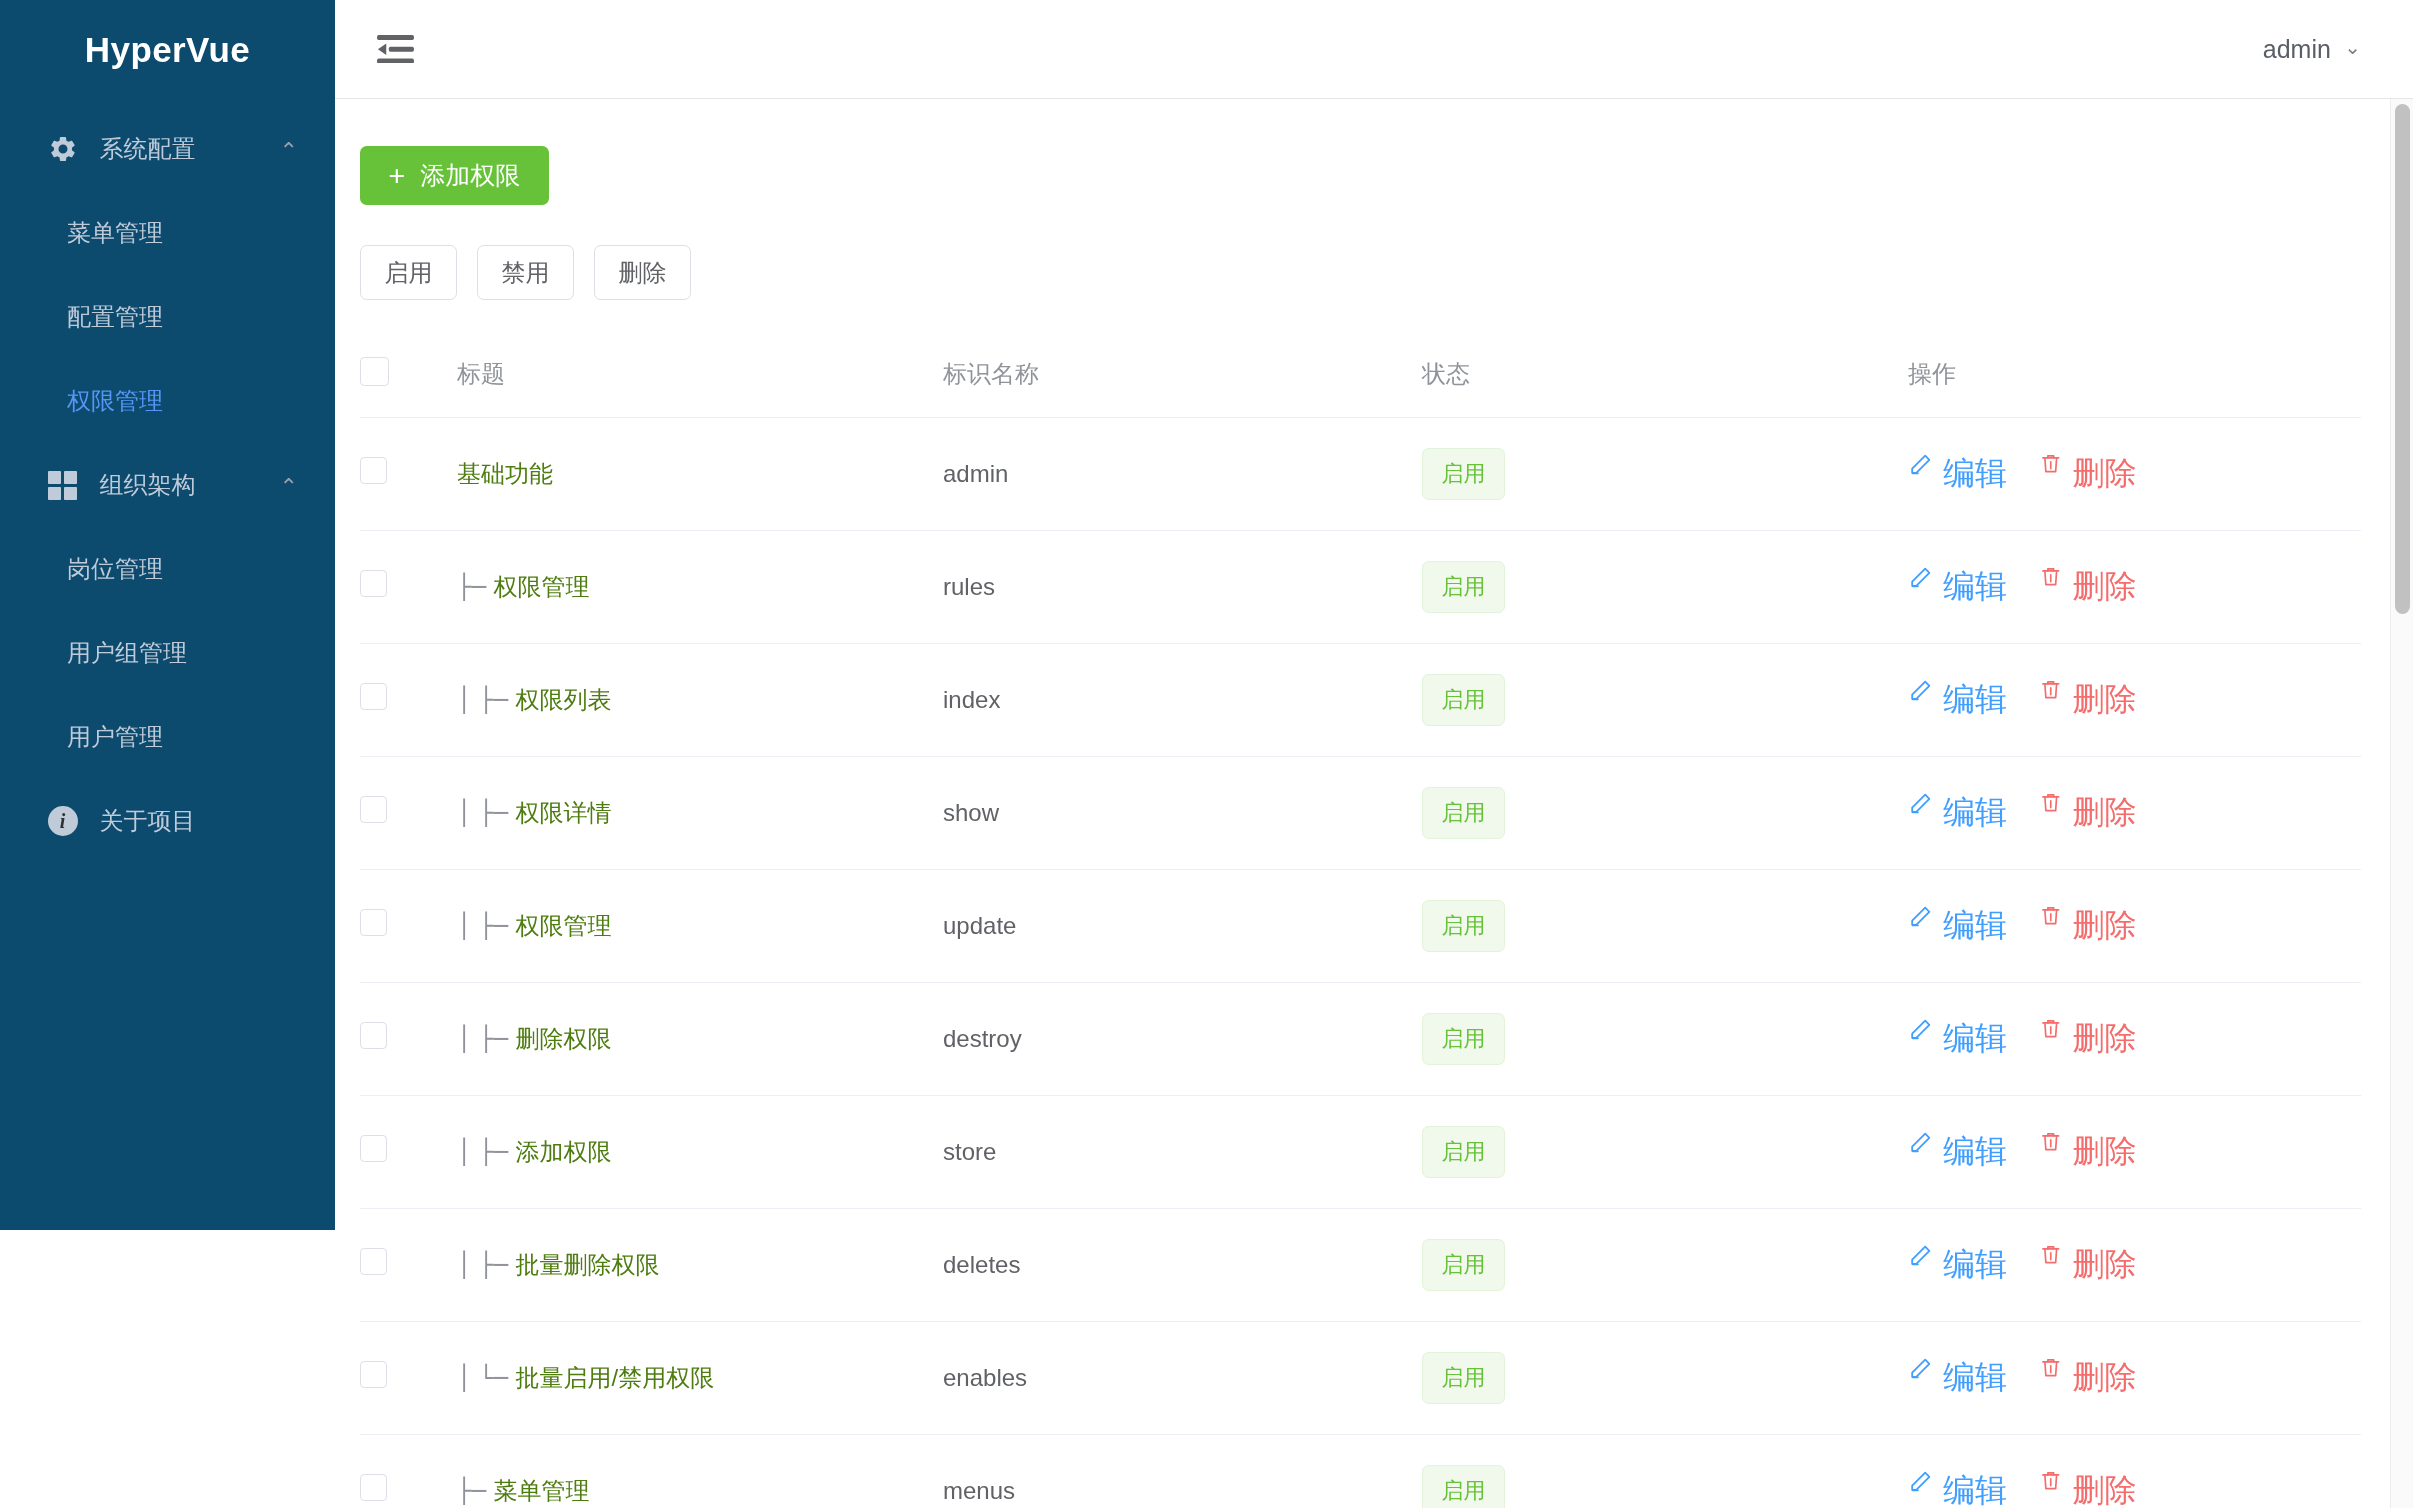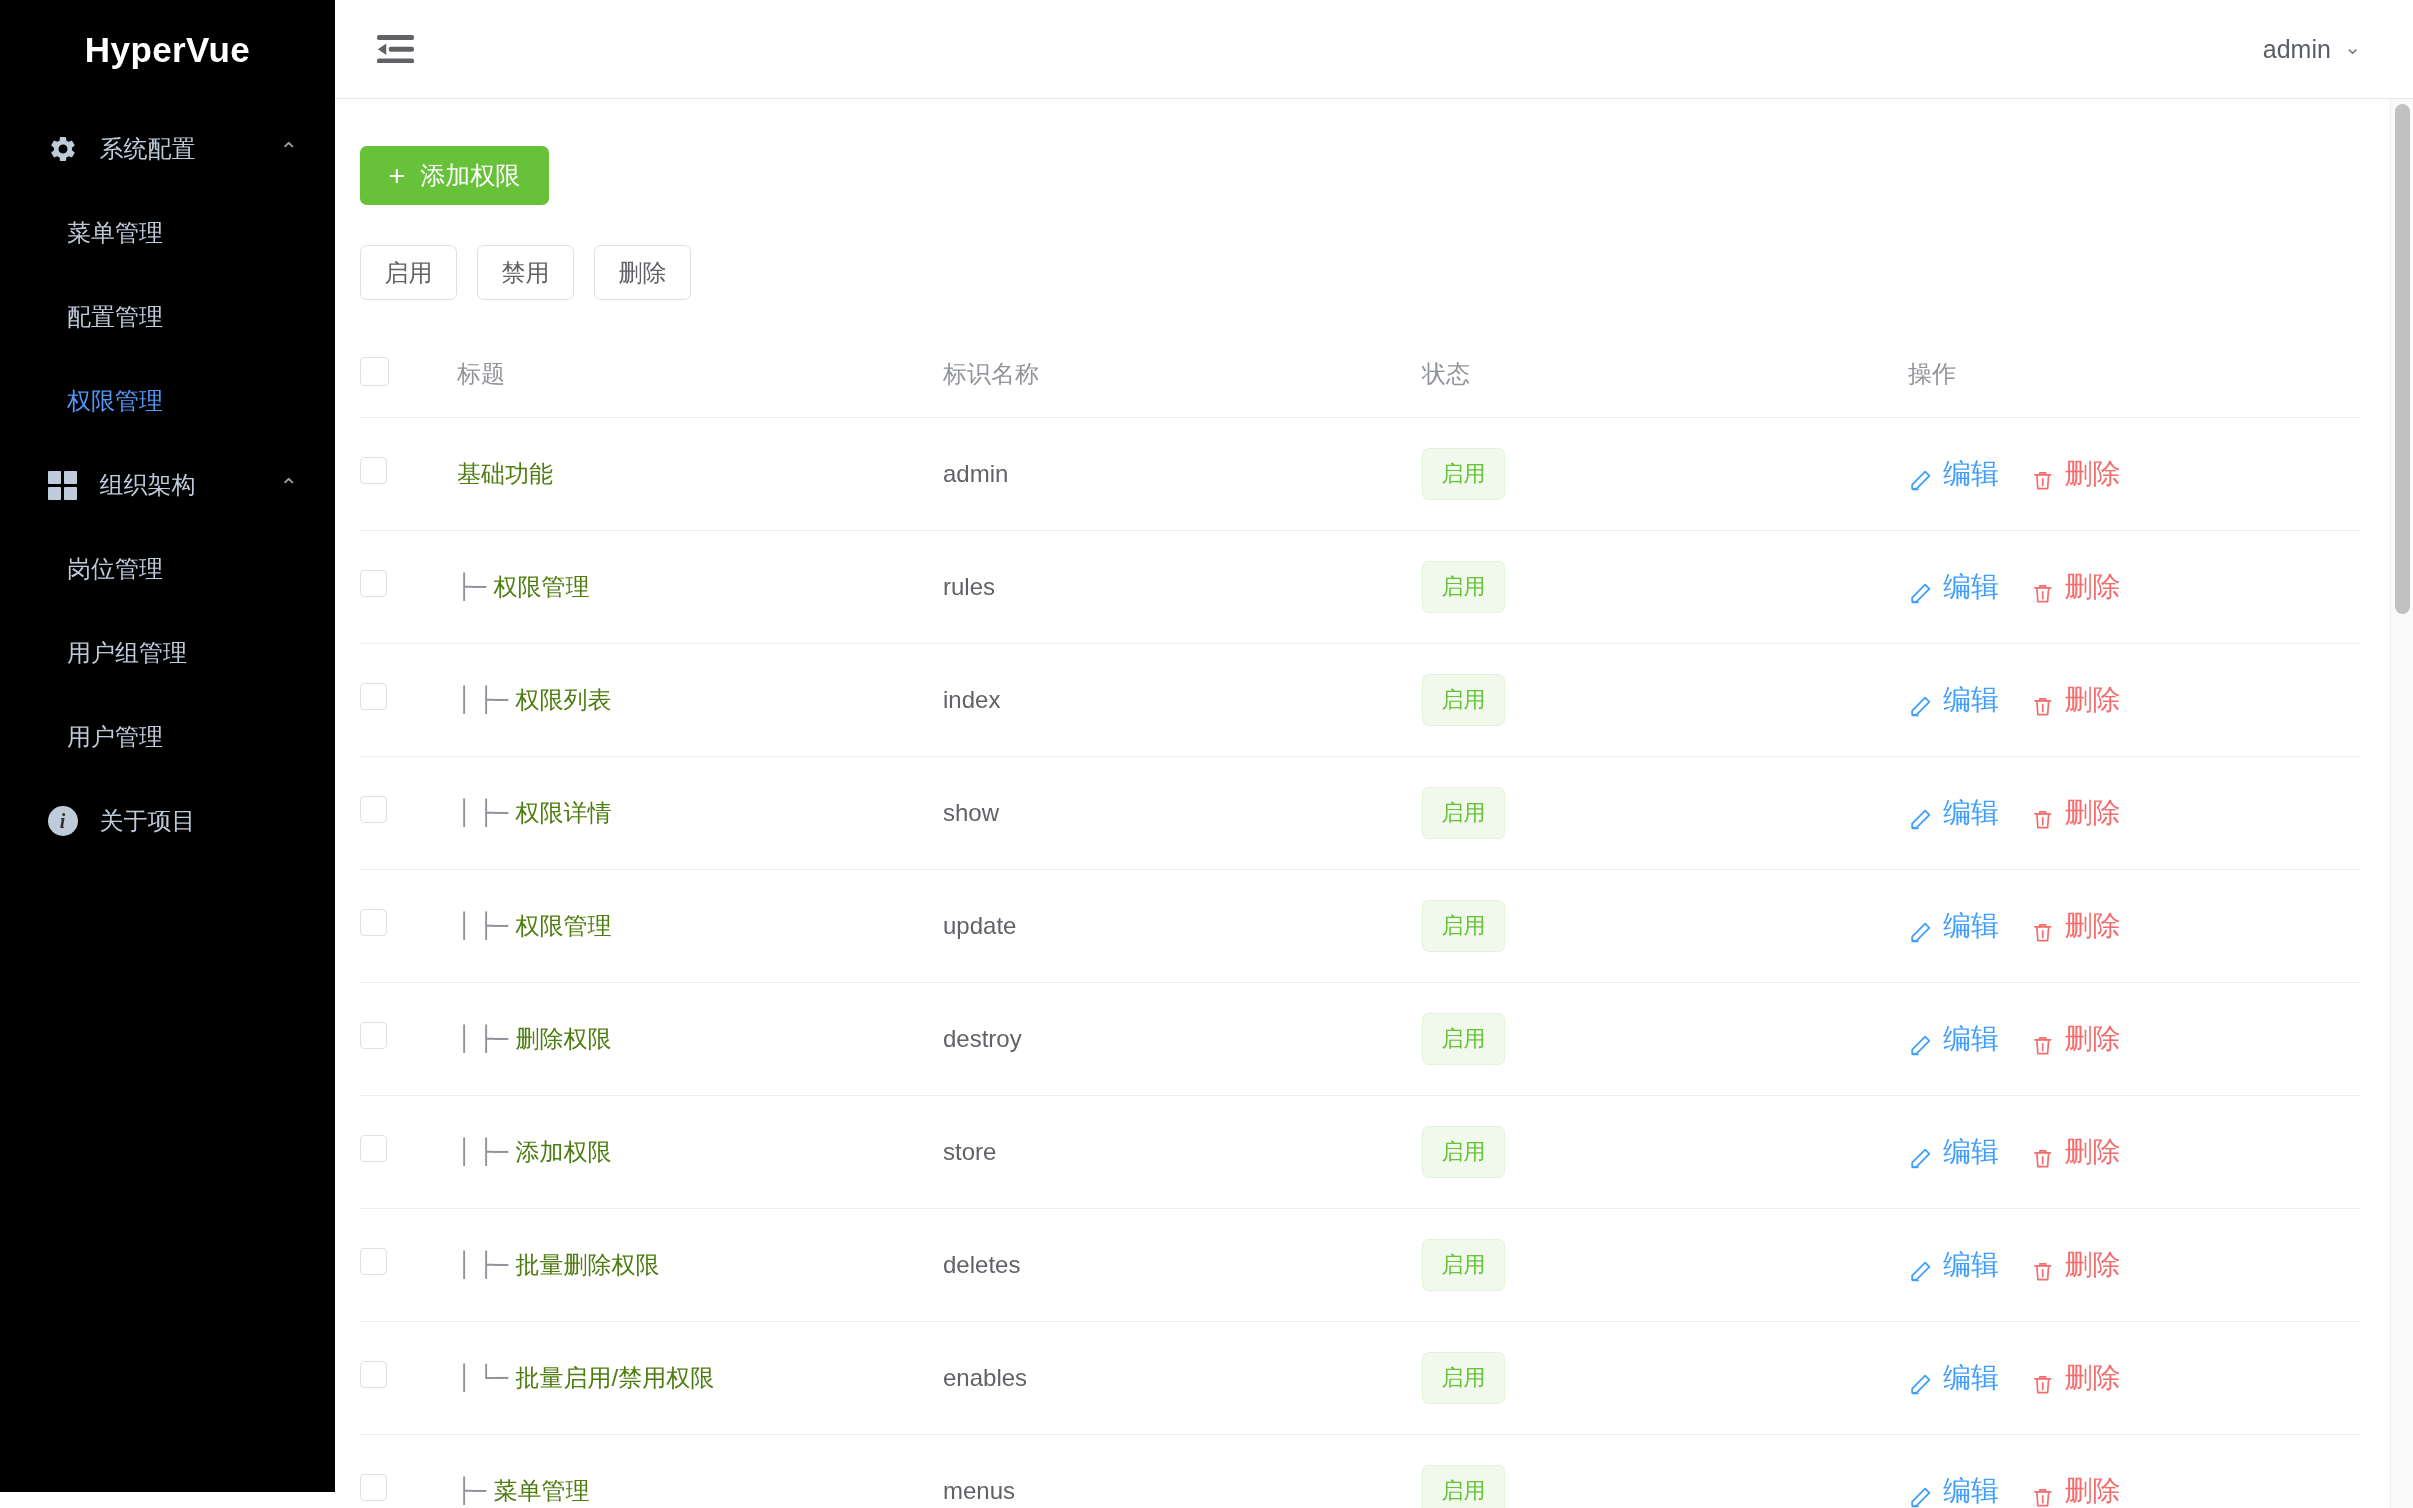--- a/index.html
+++ b/index.html
@@ -7,22 +7,22 @@
     width: 2413px; height: 1508px;
     overflow: hidden;
     font-family: "Liberation Sans", "DejaVu Sans", sans-serif;
     background: #ffffff;
   }
   .app { display: flex; width: 2413px; height: 1508px; }
 
   
   .sidebar {
     width: 335px; flex: 0 0 335px;
-    background: #000000;
-    height: 1492px;
+    background: #0c4a6e;
+    height: 1230px;
     overflow: hidden;
     position: relative;
   }
   .brand {
     height: 99px;
     display: flex; align-items: center; justify-content: center;
     color: #ffffff;
     font-size: 35px;
     font-weight: bold;
     letter-spacing: 0.4px;
@@ -146,21 +146,21 @@
 
   .badge {
     display: inline-flex; align-items: center; justify-content: center;
     min-width: 80px; height: 52px; padding: 0 18.4px;
     background: #f0f9eb; color: #67c23a;
     border: 0.8px solid #e1f3d8; border-radius: 6.7px;
     font-size: 22px;
   }
 
   .actions { display: flex; align-items: center; gap: 32px; }
-  .act { display: inline-flex; align-items: flex-end; gap: 10px; cursor: pointer; font-size: 28px; }
+  .act { display: inline-flex; align-items: flex-start; gap: 10px; cursor: pointer; font-size: 32px; }
   .act.edit { color: #409eff; }
   .act.del  { color: #f56c6c; }
   .act svg { display: block; }
 
   
   .vscroll {
     position: absolute; top: 0; right: 0; width: 23.5px; height: 100%;
     background: #fafafa; border-left: 0.8px solid #ededed;
   }
   .vthumb {

